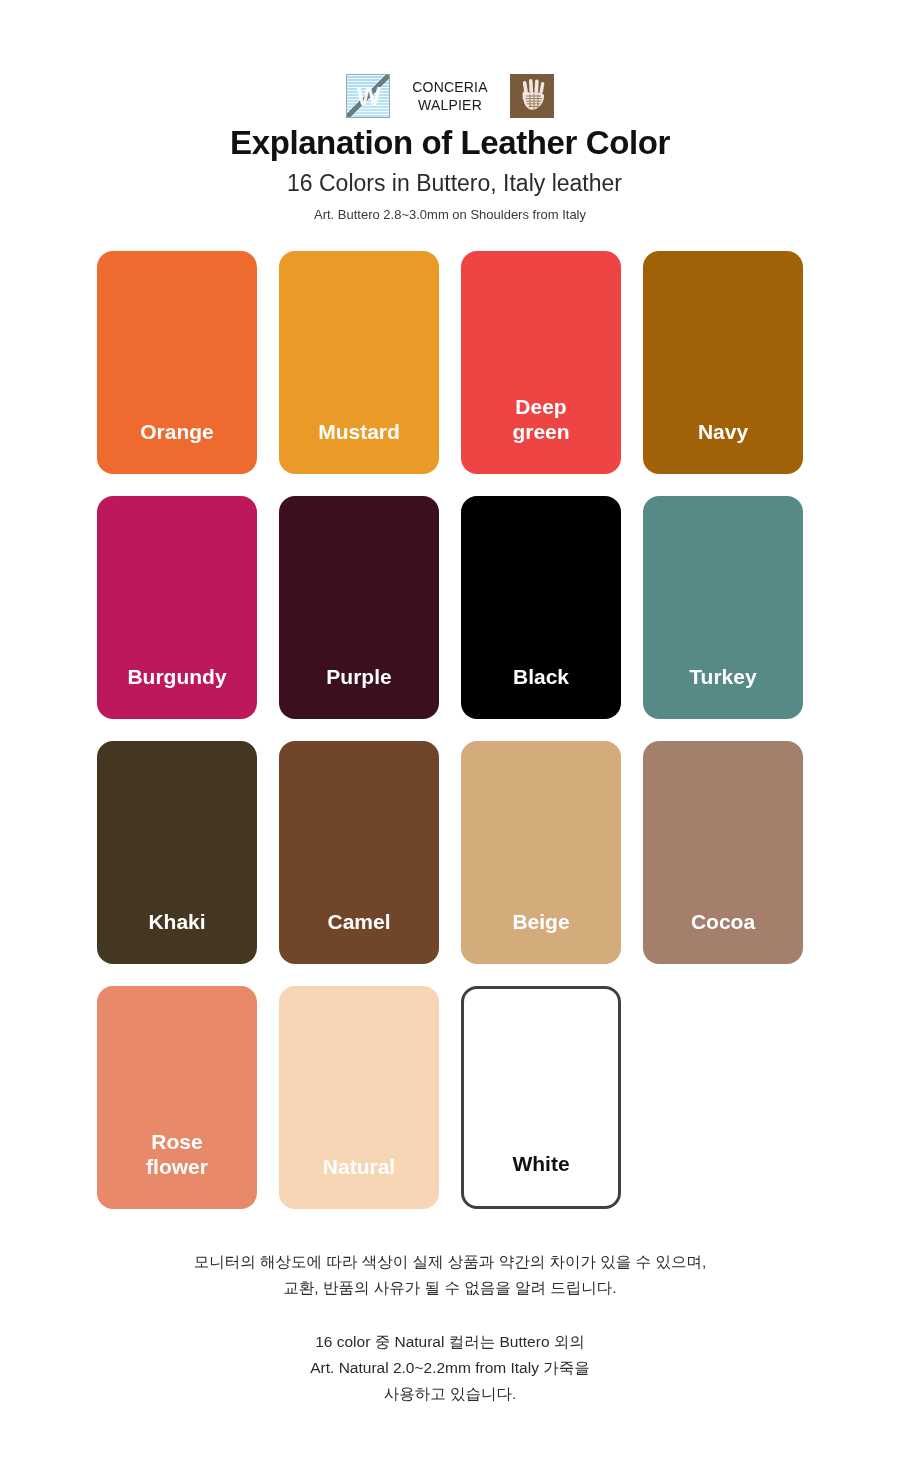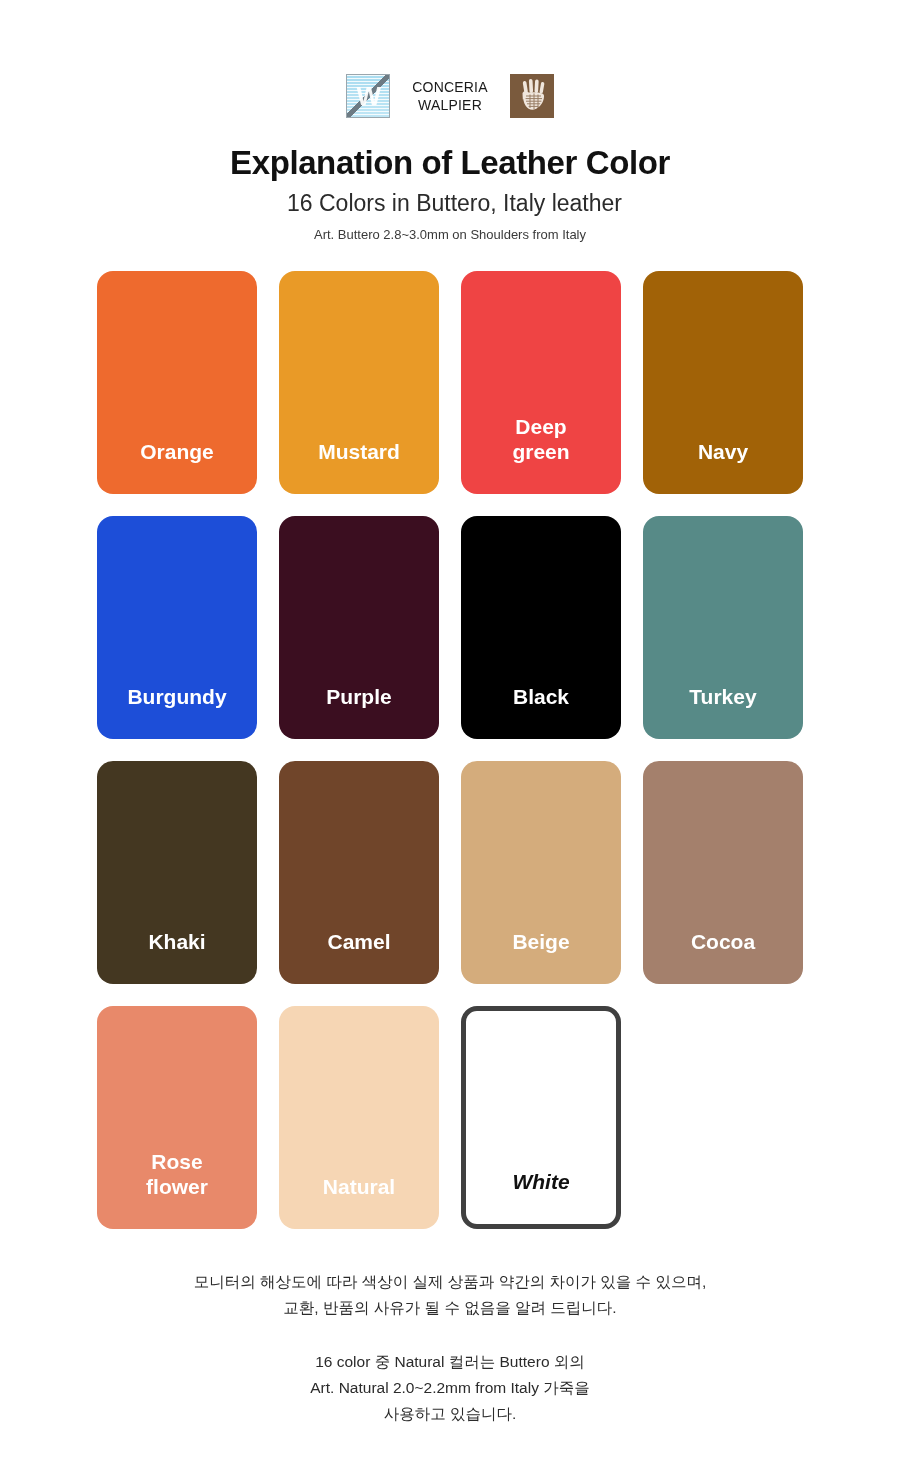--- a/index.html
+++ b/index.html
@@ -70,21 +70,21 @@
     height: 44px;
     background: #7a5a3d;
     position: relative;
     box-sizing: border-box;
     overflow: hidden;
   }
   .logo-hand svg { display: block; }
 
   
   .title {
-    margin: 24px 0 0 0;
+    margin: 4px 0 0 0;
     text-align: center;
     font-size: 33px;
     font-weight: 700;
     letter-spacing: -0.4px;
     color: #111111;
     line-height: 1.15;
   }
   .subtitle {
     margin: 8px 0 0 9px;
     text-align: center;
@@ -115,22 +115,21 @@
 
   .swatch {
     position: relative;
     border-radius: 16px;
     box-sizing: border-box;
     display: flex;
     align-items: flex-end;
     justify-content: center;
   }
   .swatch.outlined {
-    border: 5px solid #404040;
-    font-style: italic;
+    border: 3px solid #404040;
   }
 
   .swatch-label {
     width: 100%;
     text-align: center;
     font-size: 21px;
     font-weight: 700;
     line-height: 25px;
     color: #ffffff;
     padding-bottom: 30px;
@@ -203,21 +202,21 @@
       <div class="swatch" style="background: rgb(233, 154, 39);">
         <div class="swatch-label">Mustard</div>
       </div>
       <div class="swatch" style="background: #ef4444;">
         <div class="swatch-label">Deep
 green</div>
       </div>
       <div class="swatch" style="background: #a16207;">
         <div class="swatch-label">Navy</div>
       </div>
-      <div class="swatch" style="background: #1d4ed8;">
+      <div class="swatch" style="background: #be185d;">
         <div class="swatch-label">Burgundy</div>
       </div>
       <div class="swatch" style="background: rgb(59, 14, 32);">
         <div class="swatch-label">Purple</div>
       </div>
       <div class="swatch" style="background: rgb(0, 0, 0);">
         <div class="swatch-label">Black</div>
       </div>
       <div class="swatch" style="background: rgb(87, 138, 135);">
         <div class="swatch-label">Turkey</div>

